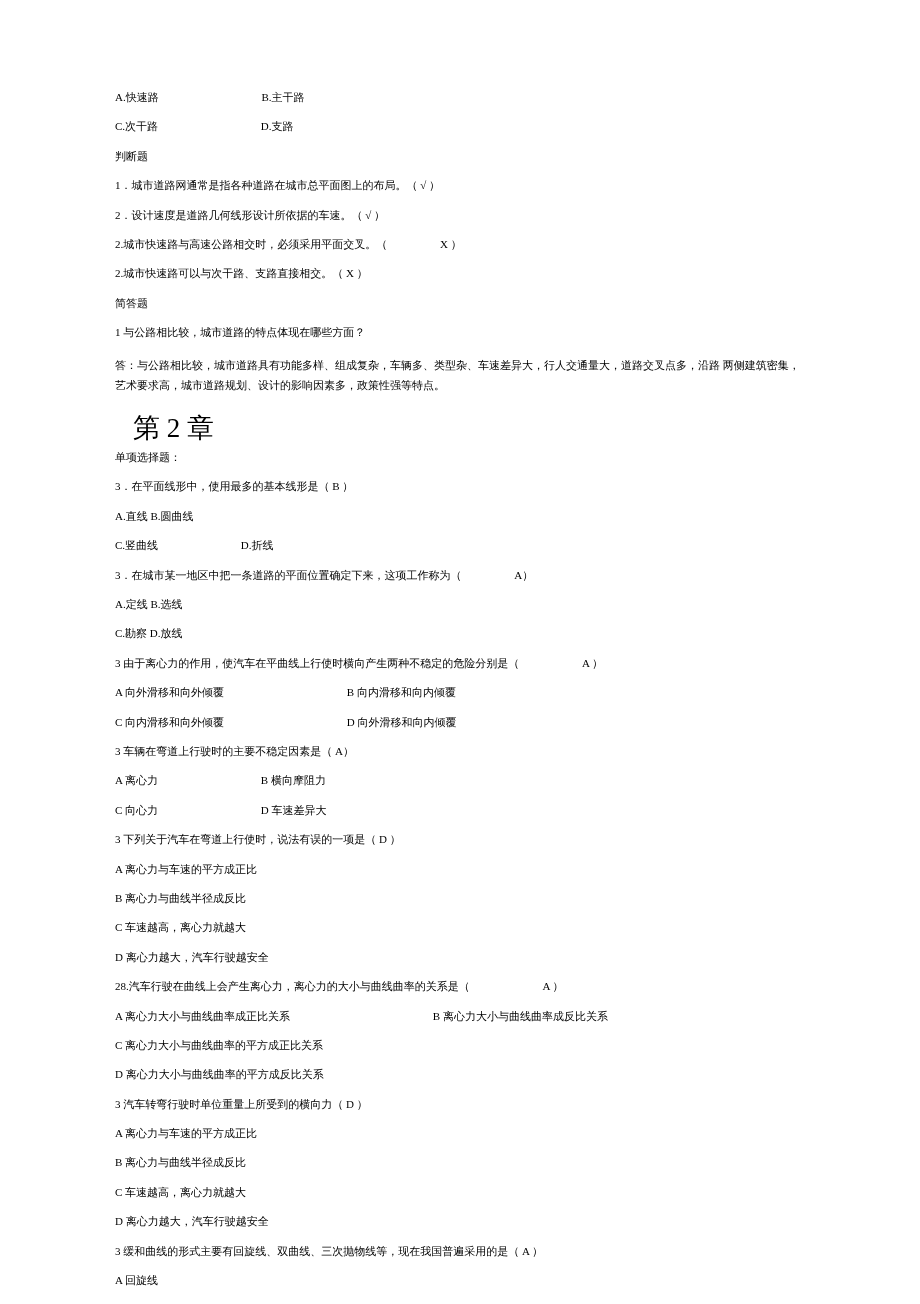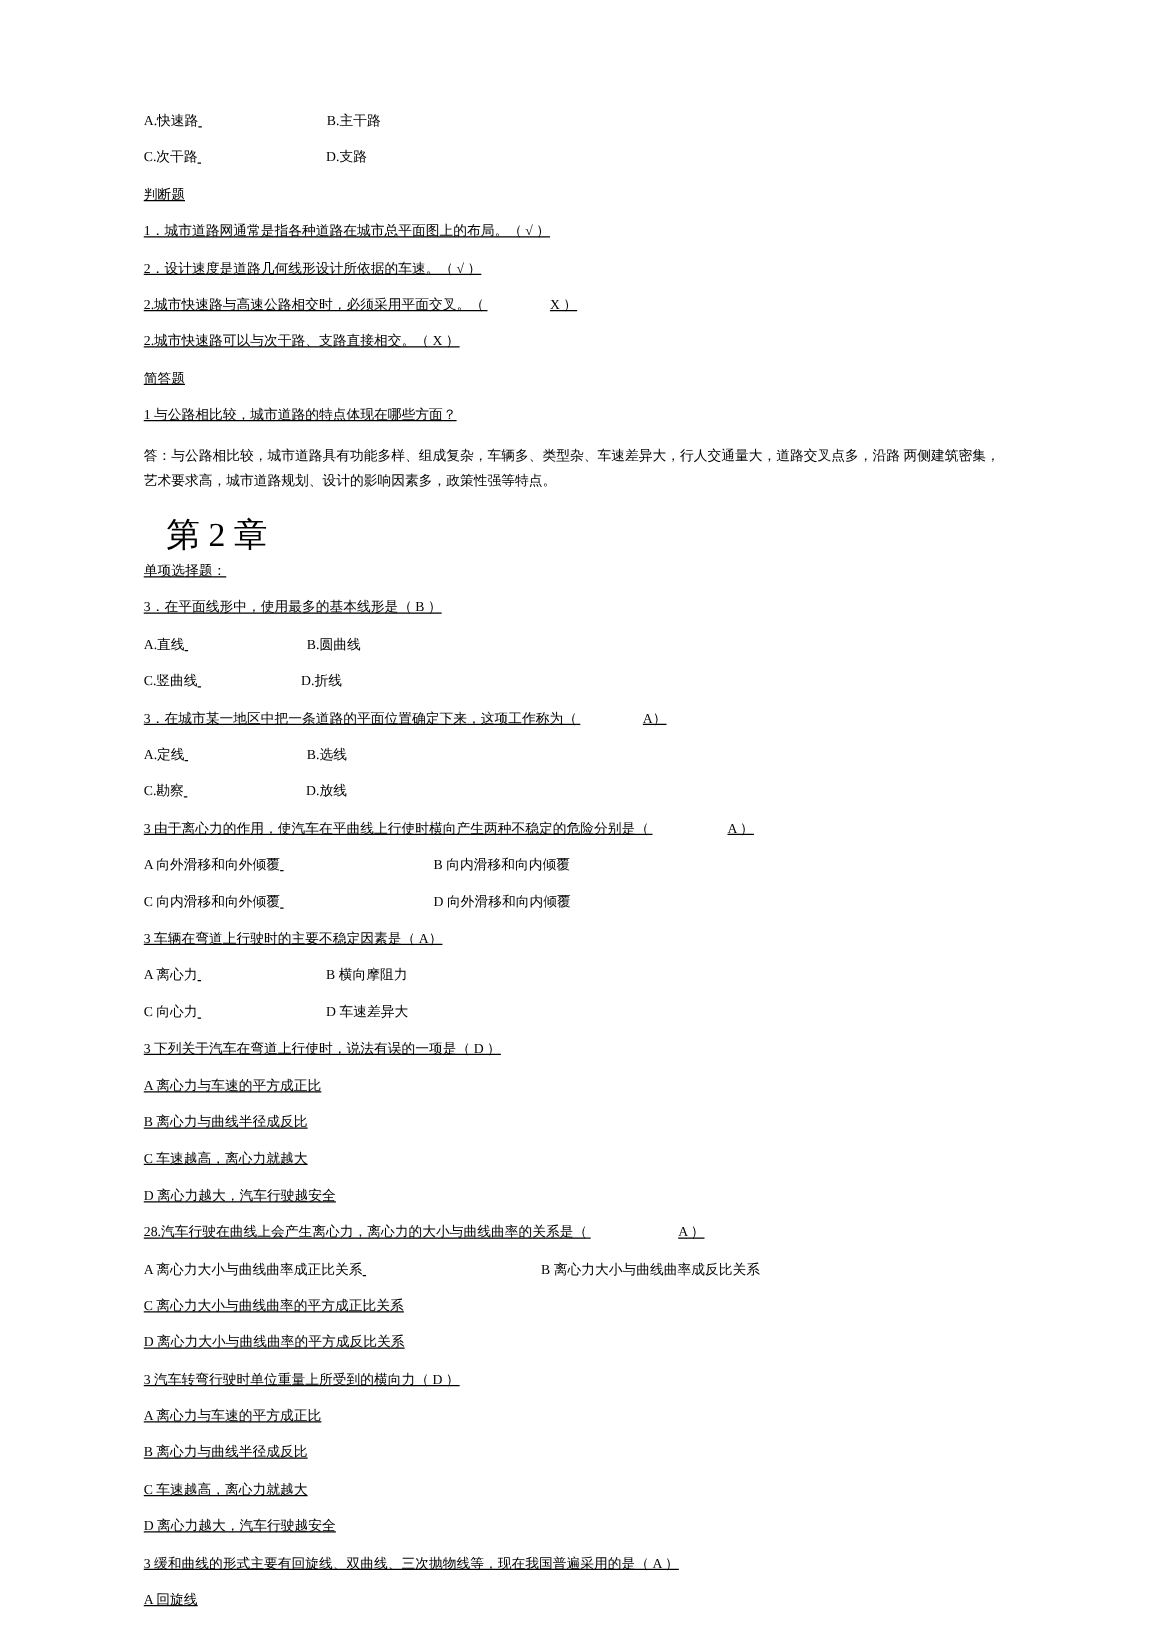--- a/index.html
+++ b/index.html
@@ -11,41 +11,40 @@
   }
   .page {
     padding: 90px 115px 60px 115px;
     font-size: 11px;
     color: #000000;
     line-height: 1.4;
   }
   .row {
     margin-bottom: 14px;
     white-space: nowrap;
-    text-decoration: underline;
   }
   .row-wrap {
     margin-bottom: 14px;
     white-space: normal;
     line-height: 1.9;
   }
   .opt {
     display: inline-block;
   }
   .chapter {
     font-size: 27px;
     margin-top: 6px;
     margin-bottom: 2px;
     margin-left: 18px;
   }
   .gap-50 { margin-left: 50px; }
   .gap-60 { margin-left: 60px; }
   .gap-70 { margin-left: 70px; }
   .gap-80 { margin-left: 80px; }
-  .gap-95 { margin-left: 95px; }
+  .gap-95 { }
   .gap-100 { margin-left: 100px; }
   .gap-120 { margin-left: 120px; }
   .gap-140 { margin-left: 140px; }
 </style>
 </head>
 <body>
 
 <div class="page">
 
   <div class="row">

